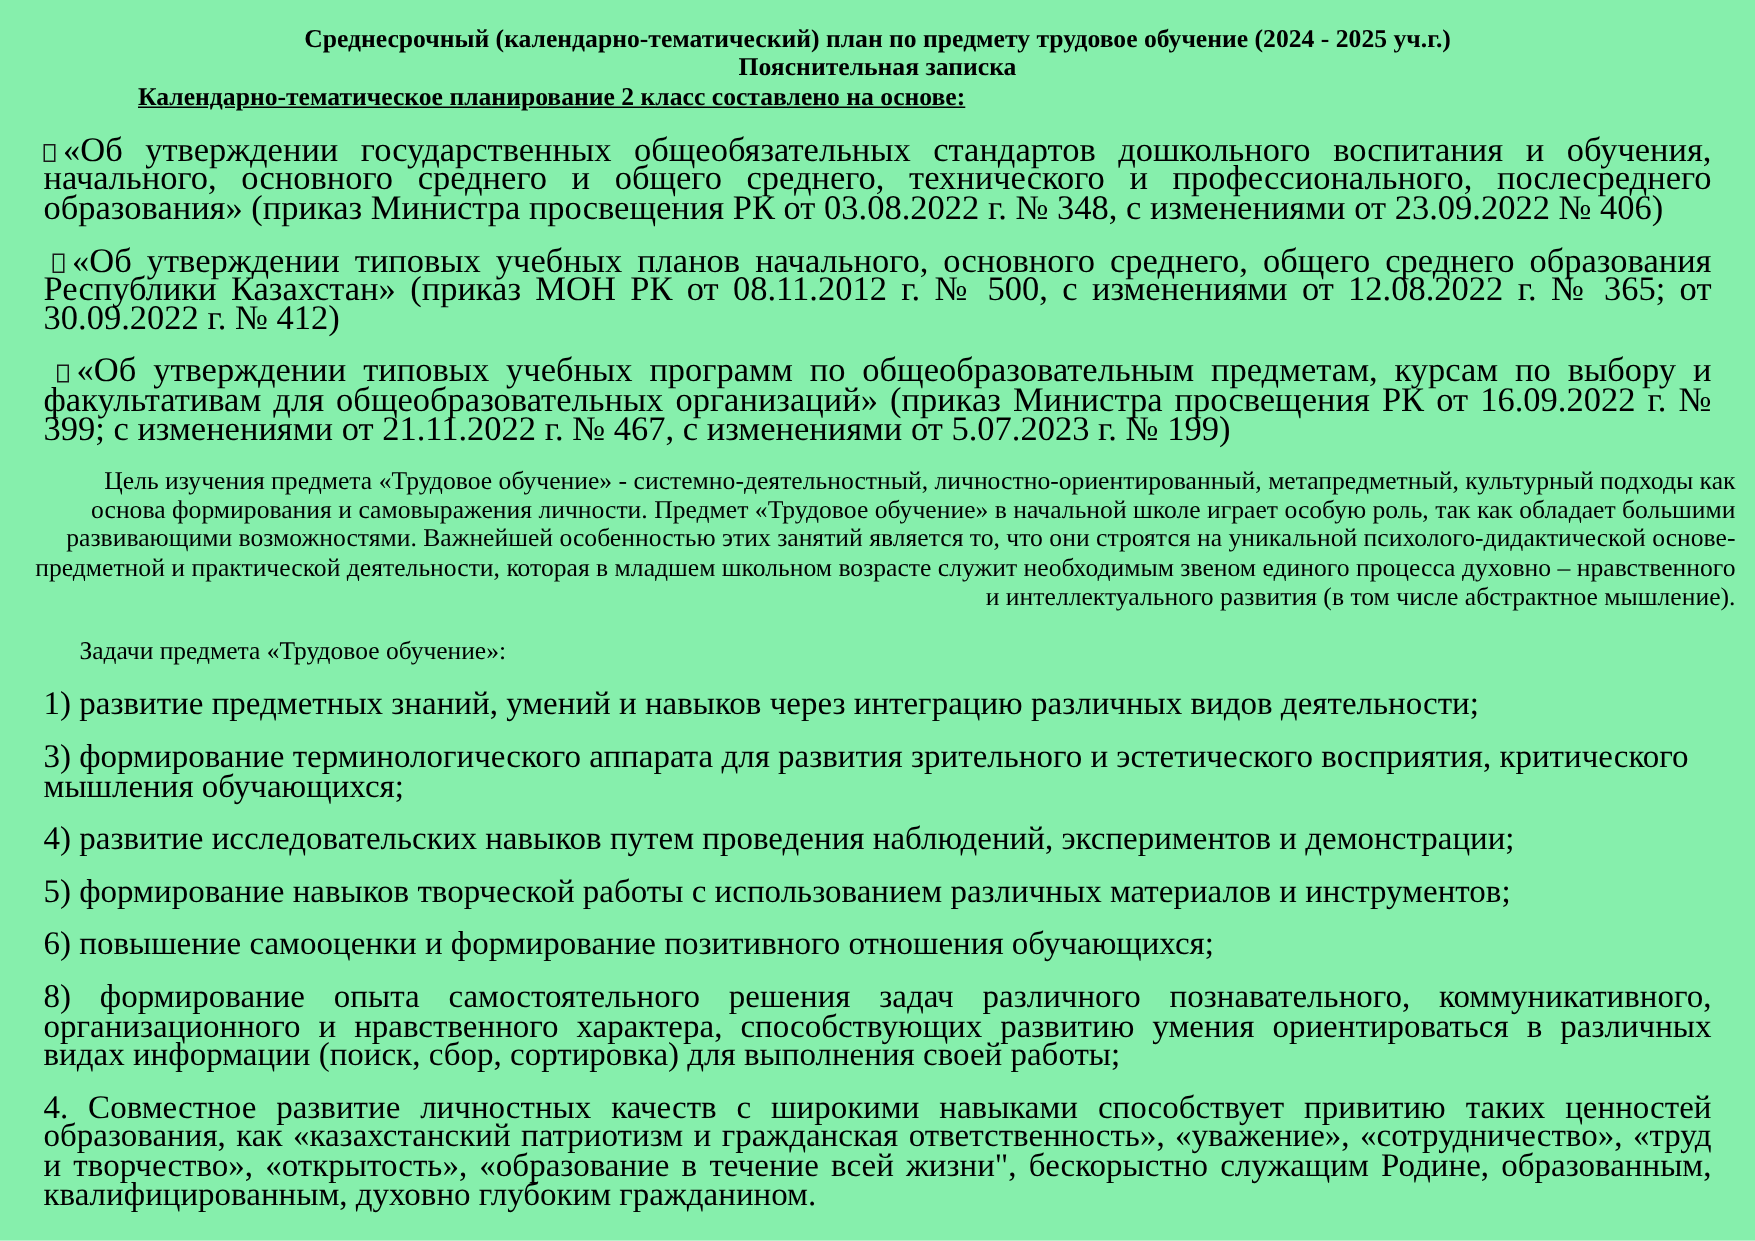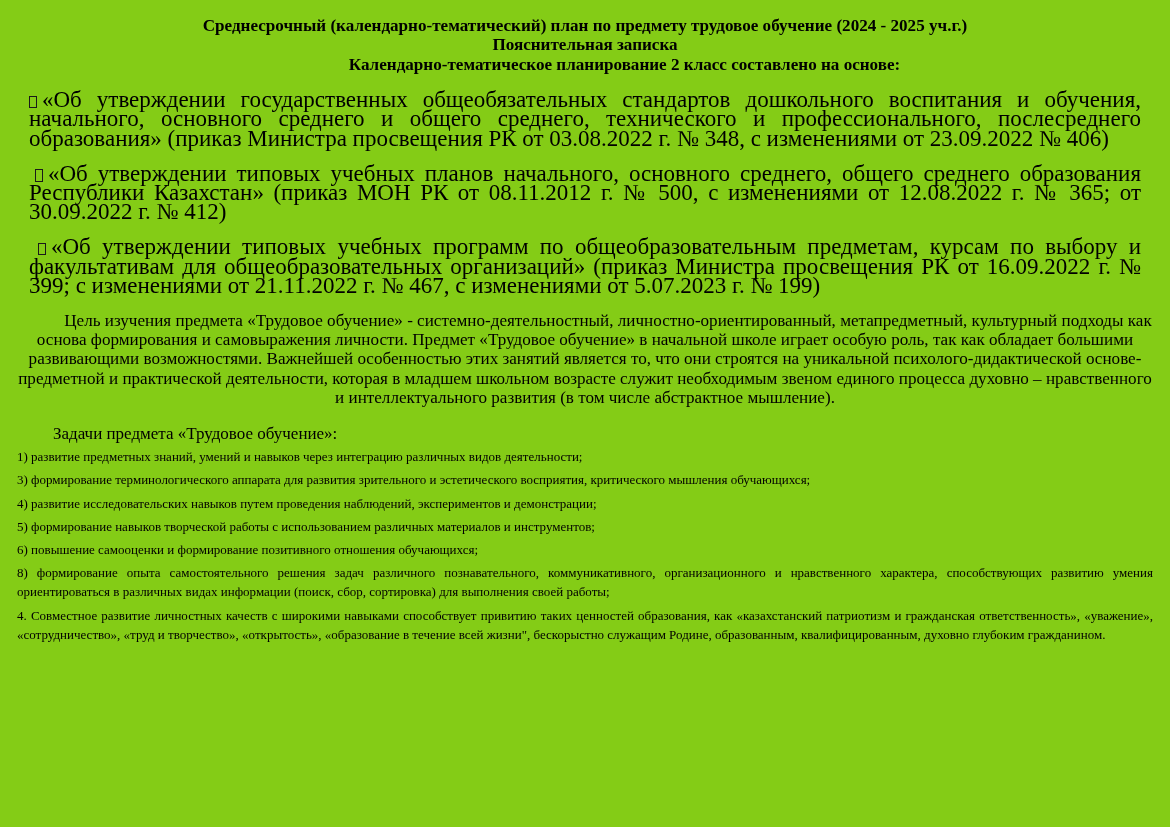--- a/index.html
+++ b/index.html
@@ -15,21 +15,21 @@
     font-family: "Liberation Serif", "DejaVu Serif", serif;
     color: #000000;
     -webkit-font-smoothing: antialiased;
   }
 
   .page {
     box-sizing: border-box;
     width: 1170px;
     height: 827px;
     padding: 16px 13px 0 13px;
-    background: #84cc16;
+    background: #86efac;
   }
 
   
   .bullet {
     font-size: 23px;
     line-height: 19.2px;
     margin: 16px;
     text-align: justify;
     text-justify: inter-word;
     text-indent: 0;
@@ -48,43 +48,44 @@
     box-sizing: border-box;
     vertical-align: -1px;
     margin-right: 5px;
   }
 
   
   .para {
     font-size: 17.1px;
     line-height: 19.2px;
     margin: 0;
-    text-align: center;
+    text-align: right;
   }
   .para.first {
     text-indent: 46px;
   }
 
   .heading {
     font-size: 17.1px;
     line-height: 19.4px;
     font-weight: bold;
     margin: 0;
     text-align: center;
   }
   .heading.left-ind {
-    text-align: center;
+    text-align: left;
     text-indent: 79px;
+    text-decoration: underline;
   }
   .spacer-md { height: 17px; }
 
   .list-item {
-    font-size: 13px;
+    font-size: 22px;
     line-height: 19.2px;
-    margin: 4px;
+    margin: 16px;
     text-align: left;
   }
   .list-item.wrapped {
     text-align: justify;
     text-justify: inter-word;
   }
   .tasks-intro {
     font-size: 17px;
     line-height: 19.2px;
     margin: 0;

